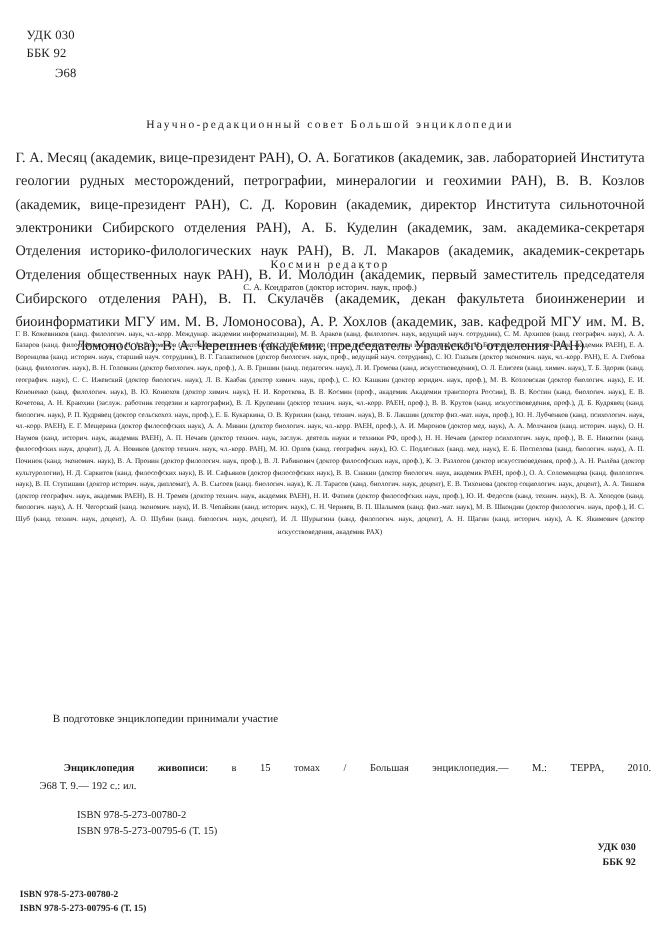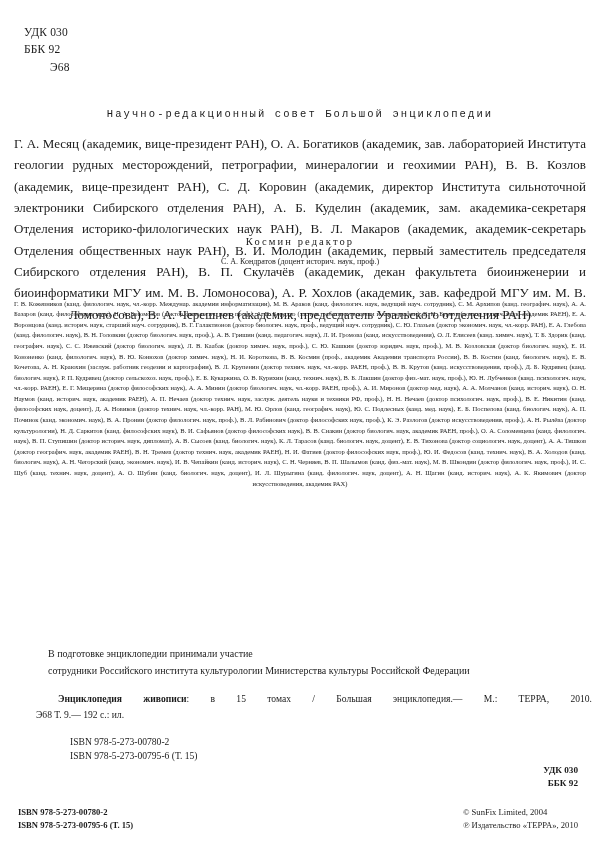--- a/index.html
+++ b/index.html
@@ -45,21 +45,21 @@
     font-weight: normal;
   }
 
   
   .council {
     position: absolute;
     left: 14px;
     right: 14px;
     top: 108px;
   }
-  .council .section-title { margin-bottom: 0; font-family: Liberation Mono, monospace; }
+  .council .section-title { margin-bottom: 0; }
   .council .body {
     font-size: 13px;
     line-height: 1.64;
     text-align: justify;
     text-align-last: center;
     letter-spacing: 0.02px;
   }
 
   
   .chief {
@@ -161,30 +161,29 @@
     <div class="code-line code-indent">Э68</div>
   </div>
 
   <section class="council">
     <h2 class="section-title">Научно-редакционный совет Большой энциклопедии</h2>
     <p class="body">Г. А. Месяц (академик, вице-президент РАН), О. А. Богатиков (академик, зав. лабораторией Института геологии рудных месторождений, петрографии, минералогии и геохимии РАН), В. В. Козлов (академик, вице-президент РАН), С. Д. Коровин (академик, директор Института сильноточной электроники Сибирского отделения РАН), А. Б. Куделин (академик, зам. академика-секретаря Отделения историко-филологических наук РАН), В. Л. Макаров (академик, академик-секретарь Отделения общественных наук РАН), В. И. Молодин (академик, первый заместитель председателя Сибирского отделения РАН), В. П. Скулачёв (академик, декан факультета биоинженерии и биоинформатики МГУ им. М. В. Ломоносова), А. Р. Хохлов (академик, зав. кафедрой МГУ им. М. В. Ломоносова), В. А. Черешнев (академик, председатель Уральского отделения РАН)</p>
   </section>
 
   <section class="chief">
     <h2 class="section-title">Космин редактор</h2>
-    <p class="body">С. А. Кондратов (доцент историч. наук, проф.)</p>
+    <p class="body">С. А. Кондратов (доктор историч. наук, проф.)</p>
   </section>
 
   <section class="board">
     <p class="body">Г. В. Кожевников (канд. филологич. наук, чл.-корр. Междунар. академии информатизации), М. В. Араков (канд. филологич. наук, ведущий науч. сотрудник), С. М. Архипов (канд. географич. наук), А. А. Базаров (канд. философских наук), Н. А. Богомолов (доктор филологич. наук, проф.), А. В. Бородко (заслуж. работник геодезии и картографии), В. Н. Бурков (доктор технич. наук, академик РАЕН), Е. А. Воронцова (канд. историч. наук, старший науч. сотрудник), В. Г. Галактионов (доктор биологич. наук, проф., ведущий науч. сотрудник), С. Ю. Глазьев (доктор экономич. наук, чл.-корр. РАН), Е. А. Глебова (канд. филологич. наук), В. Н. Головкин (доктор биологич. наук, проф.), А. В. Гришин (канд. педагогич. наук), Л. И. Громова (канд. искусствоведения), О. Л. Елисеев (канд. химич. наук), Т. Б. Здорик (канд. географич. наук), С. С. Ижевский (доктор биологич. наук), Л. В. Каабак (доктор химич. наук, проф.), С. Ю. Кашкин (доктор юридич. наук, проф.), М. В. Козловская (доктор биологич. наук), Е. И. Кононенко (канд. филологич. наук), В. Ю. Конюхов (доктор химич. наук), Н. И. Короткова, В. В. Космин (проф., академик Академии транспорта России), В. В. Костин (канд. биологич. наук), Е. В. Кочетова, А. Н. Краюхин (заслуж. работник геодезии и картографии), В. Л. Крупенин (доктор технич. наук, чл.-корр. РАЕН, проф.), В. В. Крутов (канд. искусствоведения, проф.), Д. Б. Кудрявец (канд. биологич. наук), Р. П. Кудрявец (доктор сельскохоз. наук, проф.), Е. Б. Кукаркина, О. В. Курихин (канд. технич. наук), В. Б. Лакшин (доктор физ.-мат. наук, проф.), Ю. Н. Лубченков (канд. психологич. наук, чл.-корр. РАЕН), Е. Г. Мещерина (доктор философских наук), А. А. Минин (доктор биологич. наук, чл.-корр. РАЕН, проф.), А. И. Миронов (доктор мед. наук), А. А. Молчанов (канд. историч. наук), О. Н. Наумов (канд. историч. наук, академик РАЕН), А. П. Нечаев (доктор технич. наук, заслуж. деятель науки и техники РФ, проф.), Н. Н. Нечаев (доктор психологич. наук, проф.), В. Е. Никитин (канд. философских наук, доцент), Д. А. Новиков (доктор технич. наук, чл.-корр. РАН), М. Ю. Орлов (канд. географич. наук), Ю. С. Подлесных (канд. мед. наук), Е. Б. Поспелова (канд. биологич. наук), А. П. Починок (канд. экономич. наук), В. А. Пронин (доктор филологич. наук, проф.), В. Л. Рабинович (доктор философских наук, проф.), К. Э. Разлогов (доктор искусствоведения, проф.), А. Н. Рылёва (доктор культурологии), Н. Д. Саркитов (канд. философских наук), В. И. Сафьянов (доктор философских наук), В. В. Снакин (доктор биологич. наук, академик РАЕН, проф.), О. А. Соломенцева (канд. филологич. наук), В. П. Ступишин (доктор историч. наук, дипломат), А. В. Сысоев (канд. биологич. наук), К. Л. Тарасов (канд. биологич. наук, доцент), Е. В. Тихонова (доктор социологич. наук, доцент), А. А. Тишков (доктор географич. наук, академик РАЕН), В. Н. Тремев (доктор технич. наук, академик РАЕН), Н. И. Фатиев (доктор философских наук, проф.), Ю. И. Федосов (канд. технич. наук), В. А. Холодов (канд. биологич. наук), А. Н. Чегорский (канд. экономич. наук), И. В. Чепайкин (канд. историч. наук), С. Н. Черняев, В. П. Шалымов (канд. физ.-мат. наук), М. В. Шкондин (доктор филологич. наук, проф.), И. С. Шуб (канд. технич. наук, доцент), А. О. Шубин (канд. биологич. наук, доцент), И. Л. Шурыгина (канд. филологич. наук, доцент), А. Н. Щагин (канд. историч. наук), А. К. Якимович (доктор искусствоведения, академик РАХ)</p>
   </section>
 
   <div class="note">
     <div>В подготовке энциклопедии принимали участие</div>
-    <div>сотрудники Российского института культурологии Министерства культуры Российской Федерации</div>
   </div>
 
   <div class="biblio">
     <div class="rec-line-1"><b>Энциклопедия живописи</b><span>: в 15 томах / Большая энциклопедия.— М.: ТЕРРА, 2010.</span></div>
     <div class="rec-line-2">Э68  Т. 9.— 192 с.: ил.</div>
     <div class="isbns">
       <div>ISBN 978-5-273-00780-2</div>
       <div>ISBN 978-5-273-00795-6 (Т. 15)</div>
     </div>
   </div>
@@ -192,19 +191,15 @@
   <div class="codes-right">
     <div>УДК 030</div>
     <div>ББК 92</div>
   </div>
 
   <div class="footer">
     <div class="isbn-col">
       <div>ISBN 978-5-273-00780-2</div>
       <div>ISBN 978-5-273-00795-6 (Т. 15)</div>
     </div>
-    <div class="copy-col">
-      <div>© SunFix Limited, 2004</div>
-      <div>℗ Издательство «ТЕРРА», 2010</div>
-    </div>
   </div>
 
 </div>
 
 </body></html>

